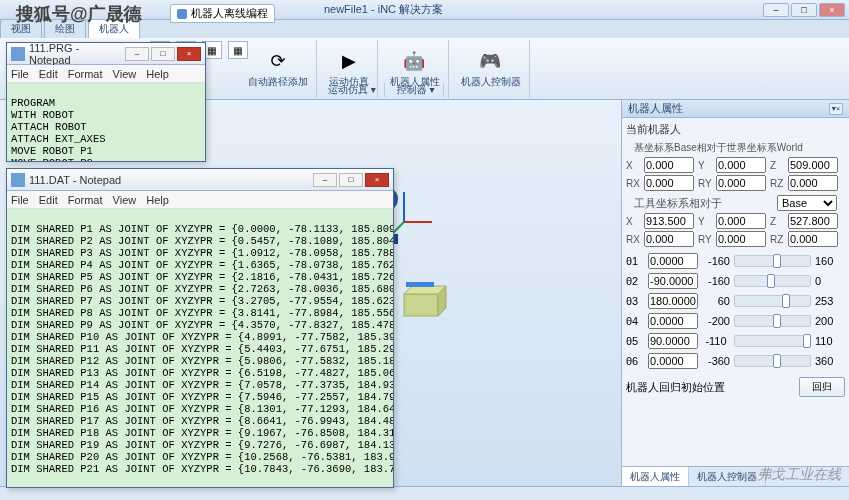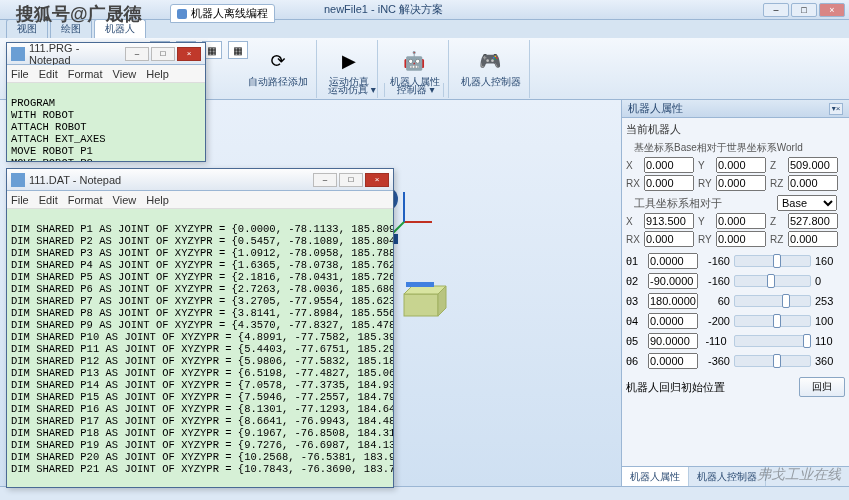--- a/index.html
+++ b/index.html
@@ -9,21 +9,21 @@
 .main-titlebar { height:20px; background:linear-gradient(#e8f0fa,#d0dff0); display:flex; align-items:center; padding:0 4px; border-bottom:1px solid #9bb6d4; }
 .main-titlebar .title { flex:1; color:#2a4a72; font-size:11px; text-align:center; }
 .win-btns { display:flex; gap:2px; }
 .wbtn { width:26px; height:14px; background:#e6eef8; border:1px solid #9bb6d4; border-radius:2px; display:flex; align-items:center; justify-content:center; font-size:9px; cursor:pointer; }
 .wbtn.close { background:#d98686; color:#fff; }
 
 
 .watermark { position:absolute; top:2px; left:16px; font-size:18px; color:#444; font-weight:bold; z-index:100; }
 
 
-.ribbon-tabs { height:18px; display:flex; align-items:flex-end; padding-left:6px; gap:2px; }
+.ribbon-tabs { height:18px; display:flex; align-items:flex-end; padding-left:0; gap:2px; }
 .ribbon-tab { padding:2px 10px; background:#fff; border:1px solid #9bb6d4; border-bottom:none; border-radius:3px 3px 0 0; font-size:10px; color:#2a4a72; cursor:pointer; }
 .ribbon-tab.low { background:#d6e4f2; }
 
 
 .ribbon { height:62px; background:linear-gradient(#f4f8fd,#dce8f5); border-bottom:1px solid #9bb6d4; display:flex; align-items:center; padding:2px 4px; gap:4px; }
 .rgroup { display:flex; flex-direction:column; align-items:center; border-right:1px solid #b8cde2; padding:0 6px; height:58px; justify-content:center; }
 .rbtn { display:flex; flex-direction:column; align-items:center; gap:2px; cursor:pointer; padding:2px; }
 .ricon { width:24px; height:24px; display:flex; align-items:center; justify-content:center; font-size:18px; }
 .rlabel { font-size:10px; color:#2a4a72; }
 
@@ -239,21 +239,21 @@
           </div>
           <span>253</span>
         </div>
         <div class="joint-row">
           <span>θ4</span>
           <input type="text" value="0.0000" style="">
           <span style="text-align:right">-200</span>
           <div class="slider">
             <div class="thumb" style="left:50%"></div>
           </div>
-          <span>100</span>
+          <span>200</span>
         </div>
         <div class="joint-row">
           <span>θ5</span>
           <input type="text" value="90.0000" style="">
           <span style="text-align:center">-110</span>
           <div class="slider">
             <div class="thumb" style="left:91%"></div>
           </div>
           <span>110</span>
         </div>

